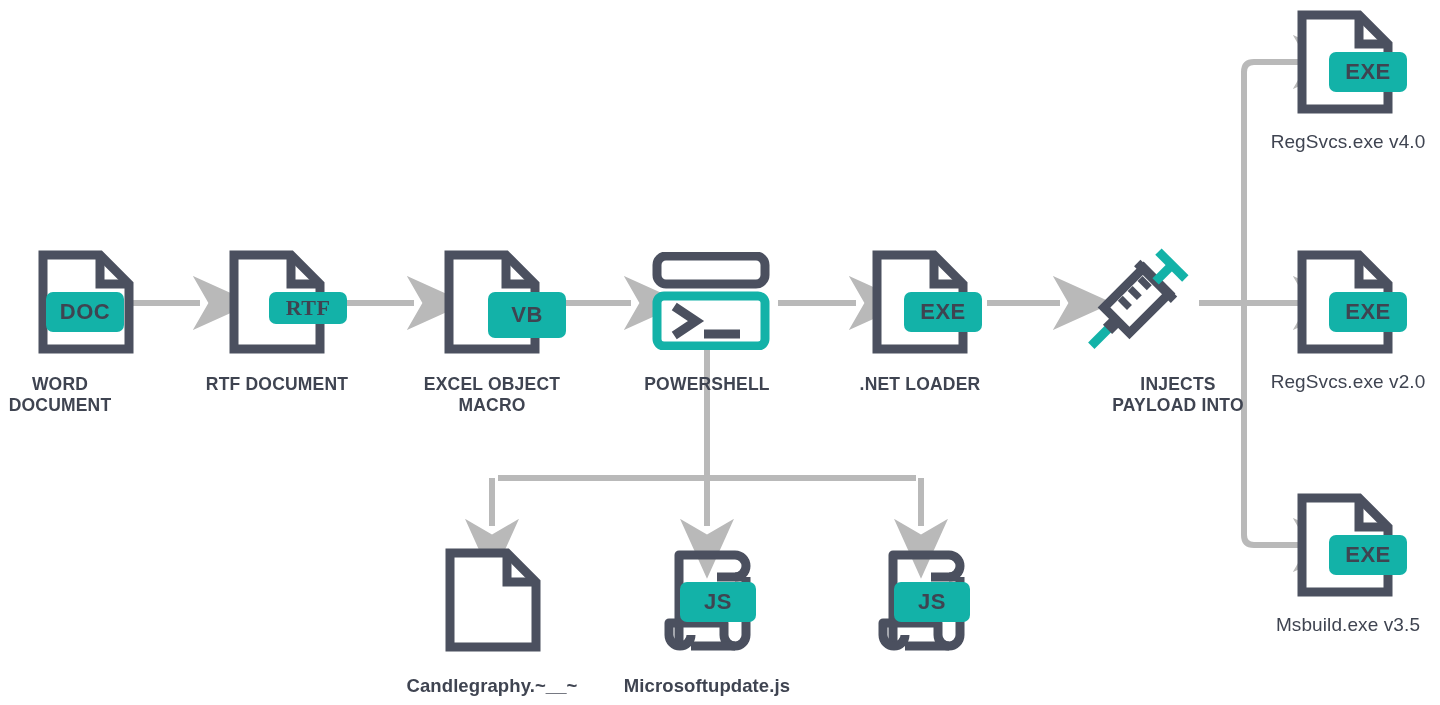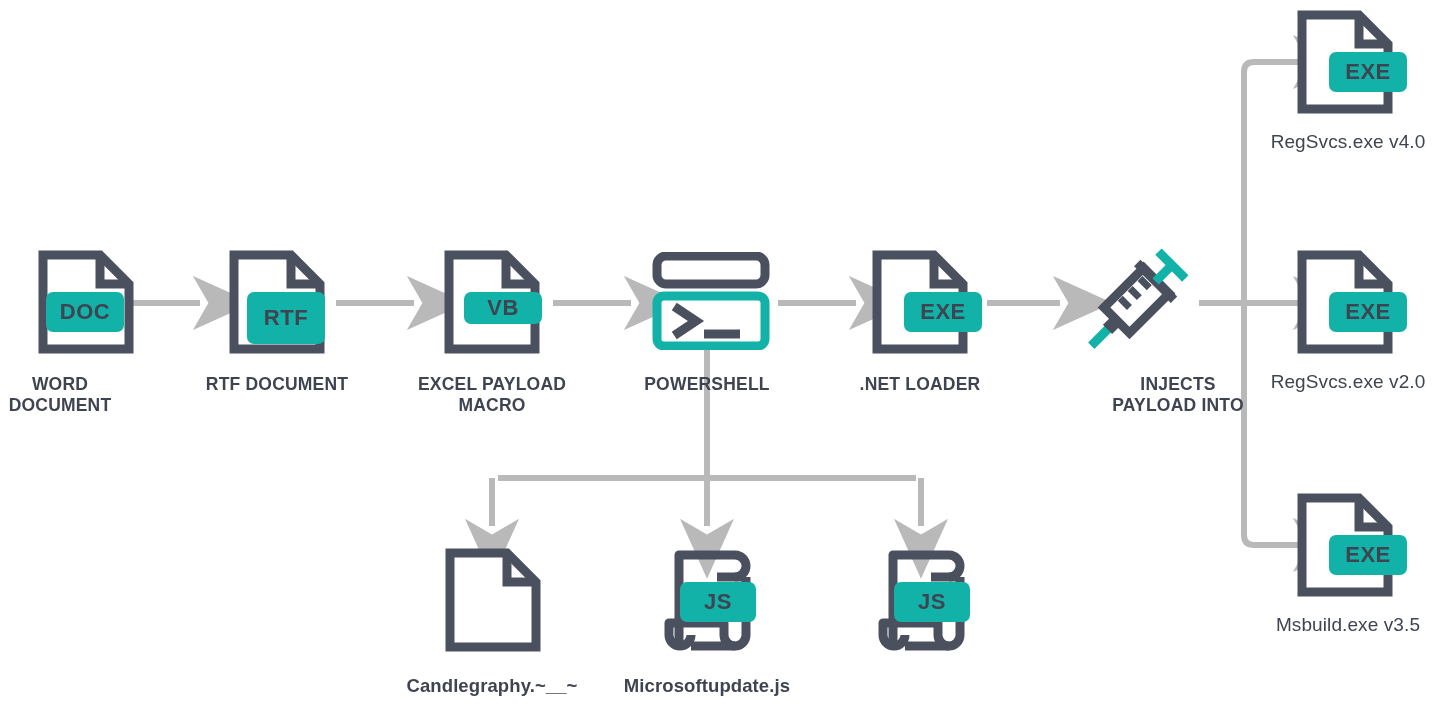--- a/index.html
+++ b/index.html
@@ -90,32 +90,32 @@
     <div class="badge" style="left:32px; top:42px; width:78px; height:40px; font-size:22px;">DOC</div>
   </div>
   <div class="caption step" style="left:-40px; top:374px; width:200px;">WORD
 DOCUMENT</div>
 
   <div class="node" style="left:229px; top:250px;">
     <svg width="96" height="104" viewBox="0 0 96 104">
       <path d="M5,5 H62 L91,34 V99 H5 Z" fill="#fff" stroke="#4b505f" stroke-width="9" stroke-linejoin="miter"></path>
       <path d="M62,5 V34 H91" fill="none" stroke="#4b505f" stroke-width="9" stroke-linejoin="miter"></path>
     </svg>
-    <div class="badge" style="left:18px; top:42px; width:78px; height:52px; font-size:22px;">RTF</div>
+    <div class="badge" style="left:40px; top:42px; width:78px; height:32px; font-size:22px;font-family:Liberation Serif, serif;">RTF</div>
   </div>
   <div class="caption step" style="left:177px; top:374px; width:200px;">RTF DOCUMENT</div>
 
   <div class="node" style="left:444px; top:250px;">
     <svg width="96" height="104" viewBox="0 0 96 104">
       <path d="M5,5 H62 L91,34 V99 H5 Z" fill="#fff" stroke="#4b505f" stroke-width="9" stroke-linejoin="miter"></path>
       <path d="M62,5 V34 H91" fill="none" stroke="#4b505f" stroke-width="9" stroke-linejoin="miter"></path>
     </svg>
-    <div class="badge" style="left:20px; top:42px; width:78px; height:32px; font-size:22px;">VB</div>
-  </div>
-  <div class="caption step" style="left:392px; top:374px; width:200px;">EXCEL PAYLOAD
+    <div class="badge" style="left:44px; top:42px; width:78px; height:46px; font-size:22px;">VB</div>
+  </div>
+  <div class="caption step" style="left:392px; top:374px; width:200px;">EXCEL OBJECT
 MACRO</div>
 
   <div class="node" style="left:652px; top:252px;">
     <svg width="118" height="98" viewBox="0 0 118 98">
       <rect x="5" y="4" width="108" height="28" rx="9" ry="9" fill="#fff" stroke="#4b505f" stroke-width="9"></rect>
       <rect x="5" y="44" width="108" height="50" rx="7" ry="7" fill="#fff" stroke="#13b2a8" stroke-width="9"></rect>
       <path d="M26,57 L44,69 L26,81" fill="none" stroke="#4b505f" stroke-width="9" stroke-linecap="square" stroke-linejoin="miter"></path>
       <line x1="52" y1="82" x2="88" y2="82" stroke="#4b505f" stroke-width="9" stroke-linecap="butt"></line>
     </svg>
   </div>

